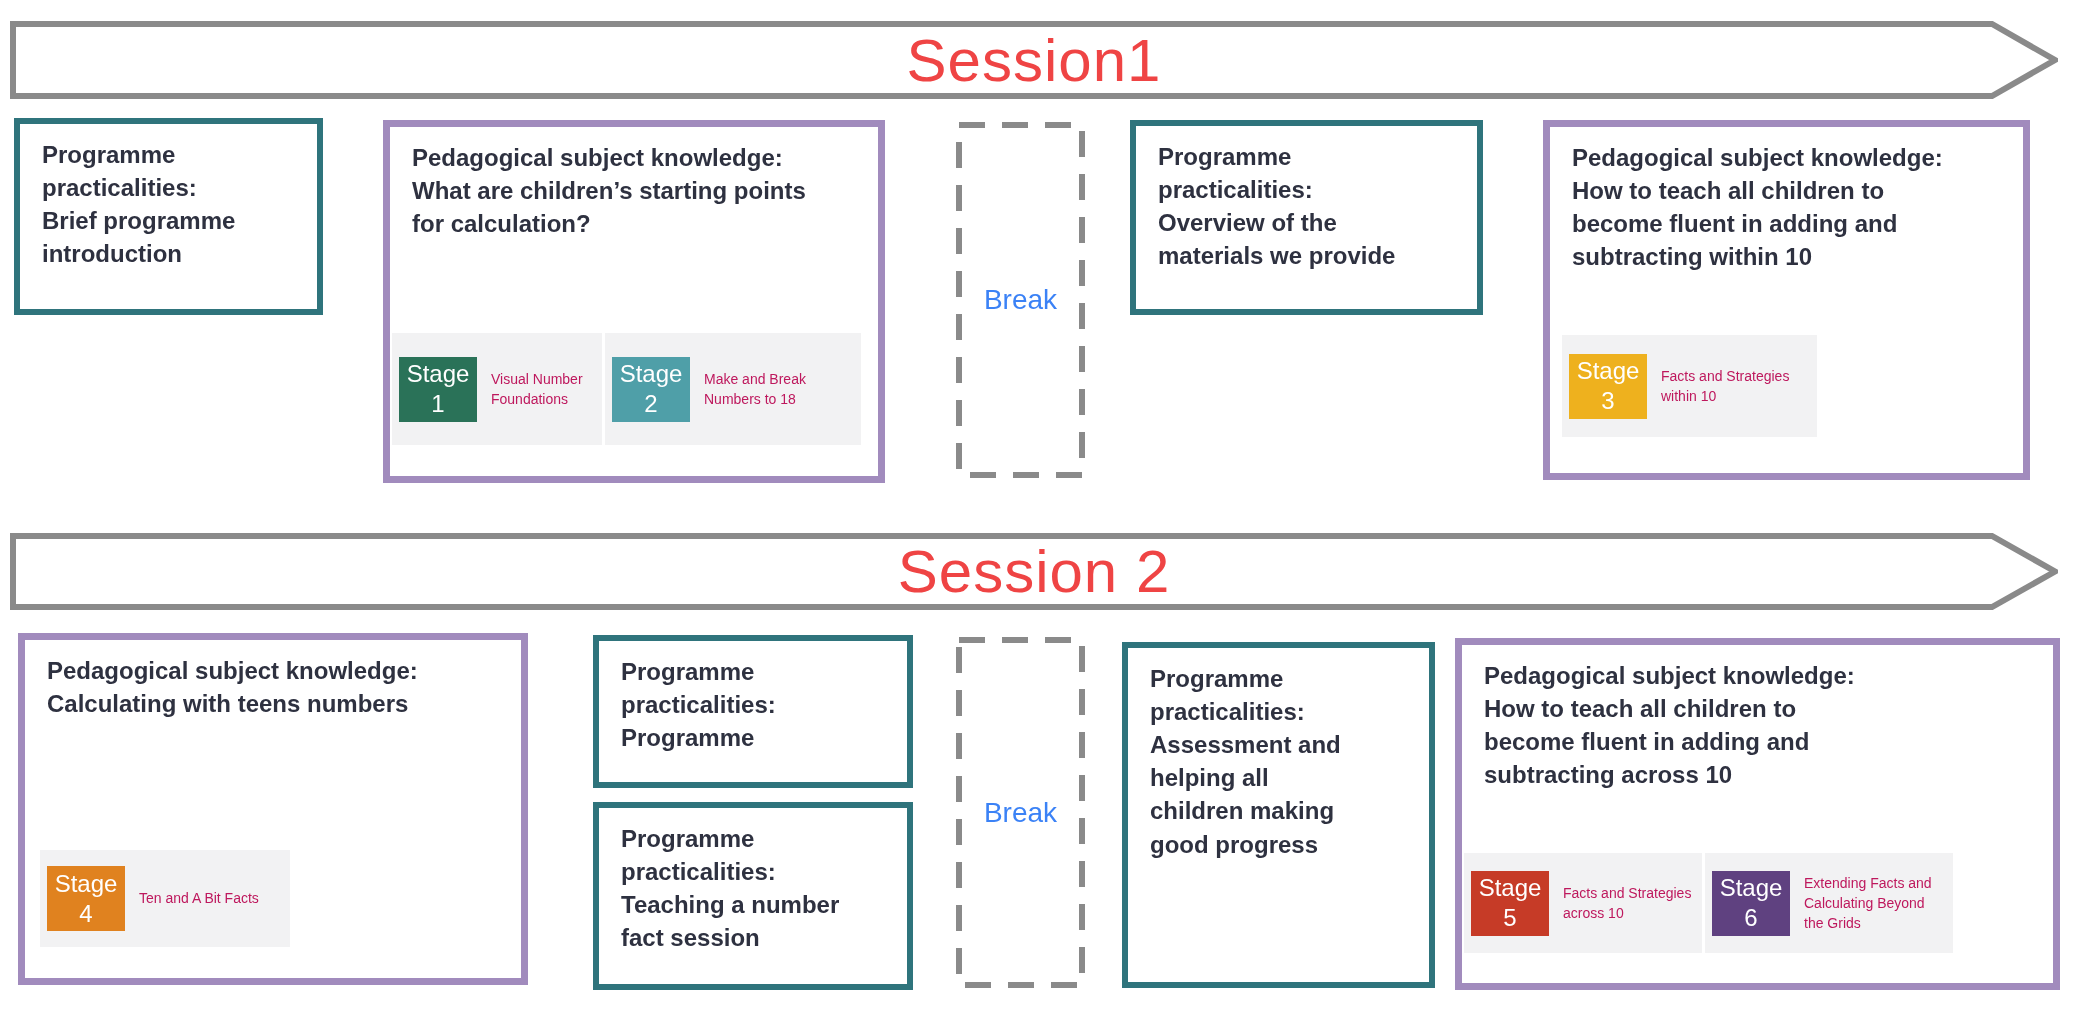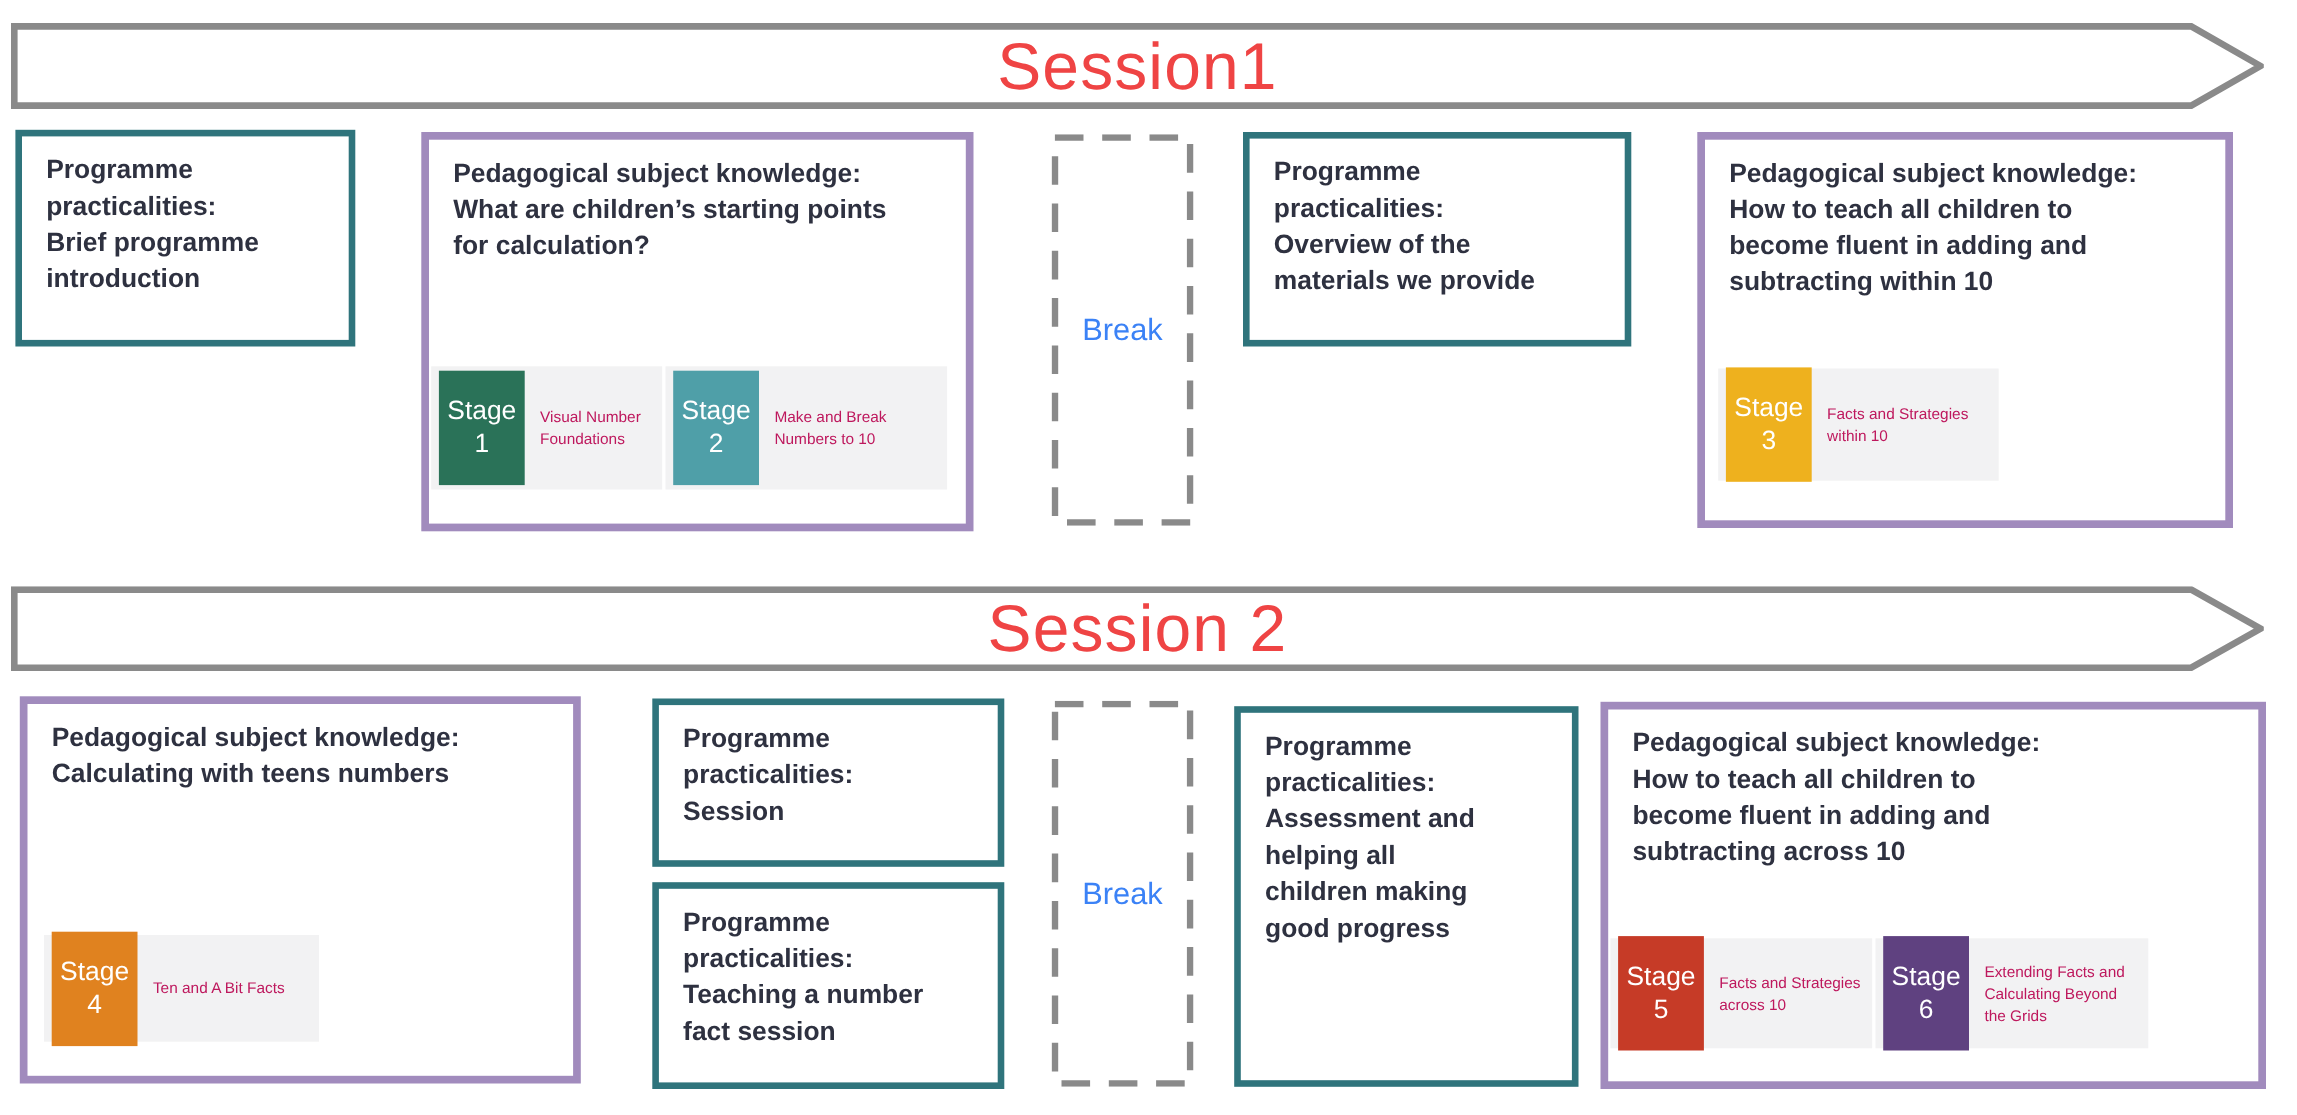--- a/index.html
+++ b/index.html
@@ -24,21 +24,21 @@
 
   
   .break-box { position:absolute; }
   .break-box svg { position:absolute; left:0; top:0; }
   .break-label { position:absolute; left:0; top:0; right:0; bottom:0;
     display:flex; align-items:center; justify-content:center;
     font-size:28px; color:#3b82f6; }
 
   
   .chip { position:absolute; background:#f2f2f3; display:flex; align-items:center; }
-  .badge { flex:0 0 auto; width:78px; height:104px; margin-left:7px;
+  .badge { flex:0 0 auto; width:78px; height:65px; margin-left:7px;
     display:flex; flex-direction:column; align-items:center; justify-content:center;
     color:#ffffff; font-size:24px; line-height:1.25; }
   .chip-label { font-size:14px; line-height:1.45; color:#be185d;
     padding-left:14px; padding-right:6px; }
 </style>
 </head>
 <body>
 
 <div class="canvas" style="background: rgb(255, 255, 255); color: rgb(46, 49, 64);">
 
@@ -66,21 +66,21 @@
         <span>Stage</span>
         <span>1</span>
       </div>
       <div class="chip-label">Visual Number Foundations</div>
     </div>
     <div class="chip" style="left: 215px; top: 206px; width: 256px; height: 112px; background: rgb(242, 242, 243);">
       <div class="badge" style="background: rgb(79, 159, 168); color: rgb(255, 255, 255);">
         <span>Stage</span>
         <span>2</span>
       </div>
-      <div class="chip-label">Make and Break Numbers to 10</div>
+      <div class="chip-label">Make and Break Numbers to 18</div>
     </div>
   </div>
 
   <div class="break-box" style="left:956px; top:122px; width:129px; height:356px;">
     <svg width="129" height="356" viewBox="0 0 129 356" preserveAspectRatio="none">
       <rect x="3" y="3" width="123" height="350" fill="#ffffff" stroke-width="6" stroke-dasharray="26 17" style="stroke: rgb(138, 138, 138);"></rect>
     </svg>
     <div class="break-label">Break</div>
   </div>
 
@@ -122,21 +122,21 @@
         <span>Stage</span>
         <span>4</span>
       </div>
       <div class="chip-label">Ten and A Bit Facts</div>
     </div>
   </div>
 
   <div class="cbox teal" style="left: 593px; top: 635px; width: 320px; height: 153px; border-color: rgb(47, 116, 124);">
     <p class="box-text" style="width:260px;">
       <span class="cat">Programme practicalities:</span>
-      <span class="topic">Session</span>
+      <span class="topic">Programme</span>
     </p>
   </div>
 
   <div class="cbox teal" style="left: 593px; top: 802px; width: 320px; height: 188px; border-color: rgb(47, 116, 124);">
     <p class="box-text" style="width:250px;">
       <span class="cat">Programme practicalities:</span>
       <span class="topic">Teaching a number fact session</span>
     </p>
   </div>
 

